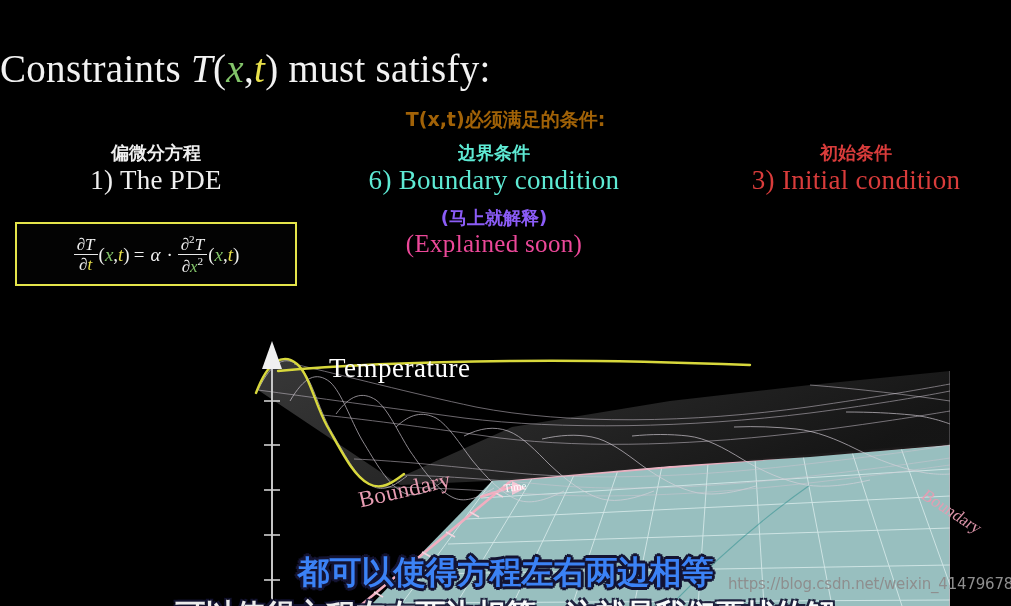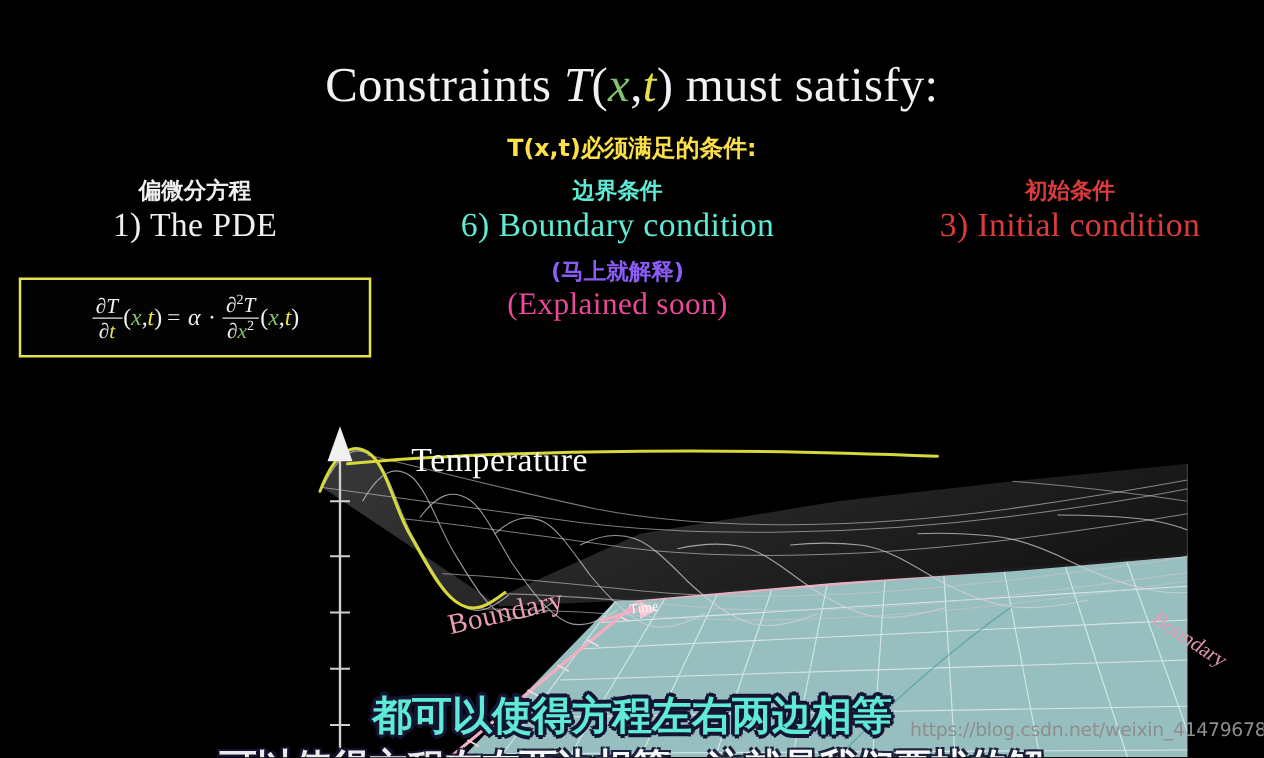--- a/index.html
+++ b/index.html
@@ -21,42 +21,42 @@
     height: 606px;
     background: #000000;
     overflow: hidden;
   }
 
   
   .title {
     position: absolute;
     left: 0; top: 47px;
     width: 1011px;
-    text-align: center;
+    text-align: left;
     font-family: "Liberation Serif", serif;
     font-size: 39px;
     line-height: 44px;
     color: #f2f2f2;
     white-space: nowrap;
     letter-spacing: 0.3px;
   }
   .title .mi { font-style: italic; }
   .mi-x { color: #83c46a; font-style: italic; }
   .mi-t { color: #e8e04a; font-style: italic; }
 
   .subtitle-cn {
     position: absolute;
     left: 0; top: 107px;
     width: 1011px;
     text-align: center;
     font-family: "DejaVu Sans", sans-serif;
     font-weight: bold;
     font-size: 19px;
     line-height: 24px;
-    color: #fde047;
+    color: #a16207;
     white-space: nowrap;
   }
 
   
   .cols {
     position: absolute;
     left: 0; top: 142px;
     width: 1011px;
     height: 70px;
     text-decoration: underline;
@@ -202,21 +202,21 @@
   
   .caption {
     position: absolute;
     left: 0; top: 552px;
     width: 1011px;
     text-align: center;
     font-family: "DejaVu Sans", sans-serif;
     font-weight: bold;
     font-size: 32px;
     line-height: 40px;
-    color: #5eead4;
+    color: #3b82f6;
     white-space: nowrap;
     text-shadow:
       -2px -2px 0 #141433,  2px -2px 0 #141433,
       -2px  2px 0 #141433,  2px  2px 0 #141433,
       -3px  0   0 #141433,  3px  0   0 #141433,
        0   -3px 0 #141433,  0    3px 0 #141433;
   }
   .caption-2 {
     position: absolute;
     left: 0; top: 596px;

